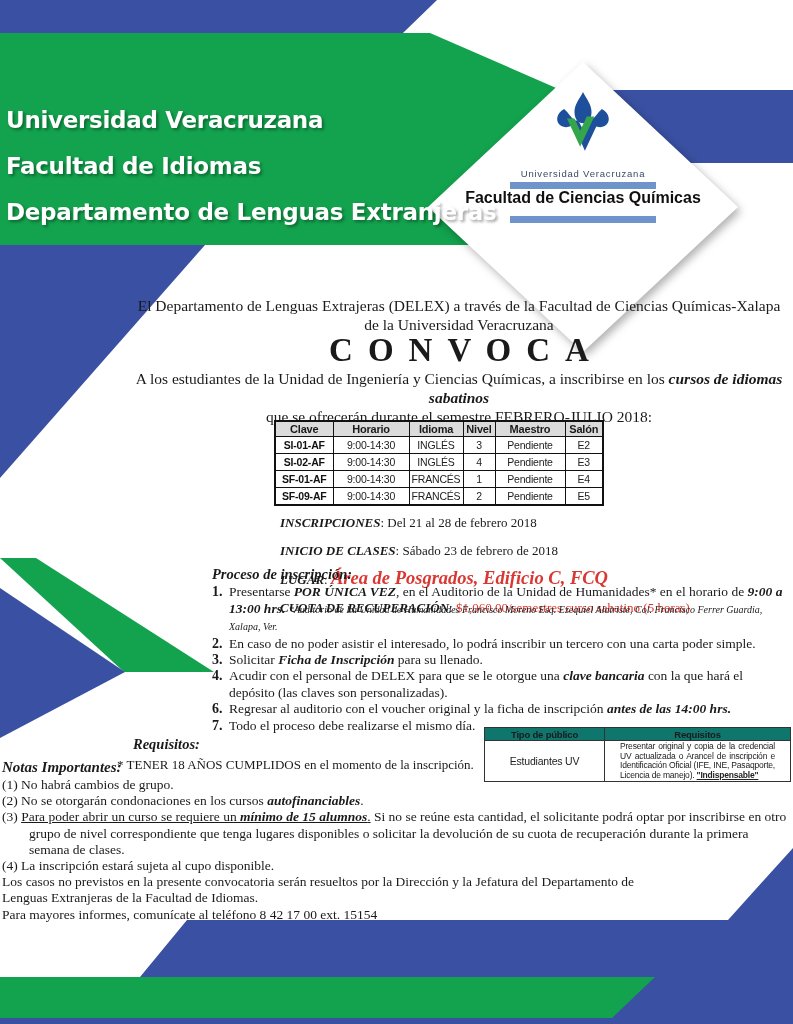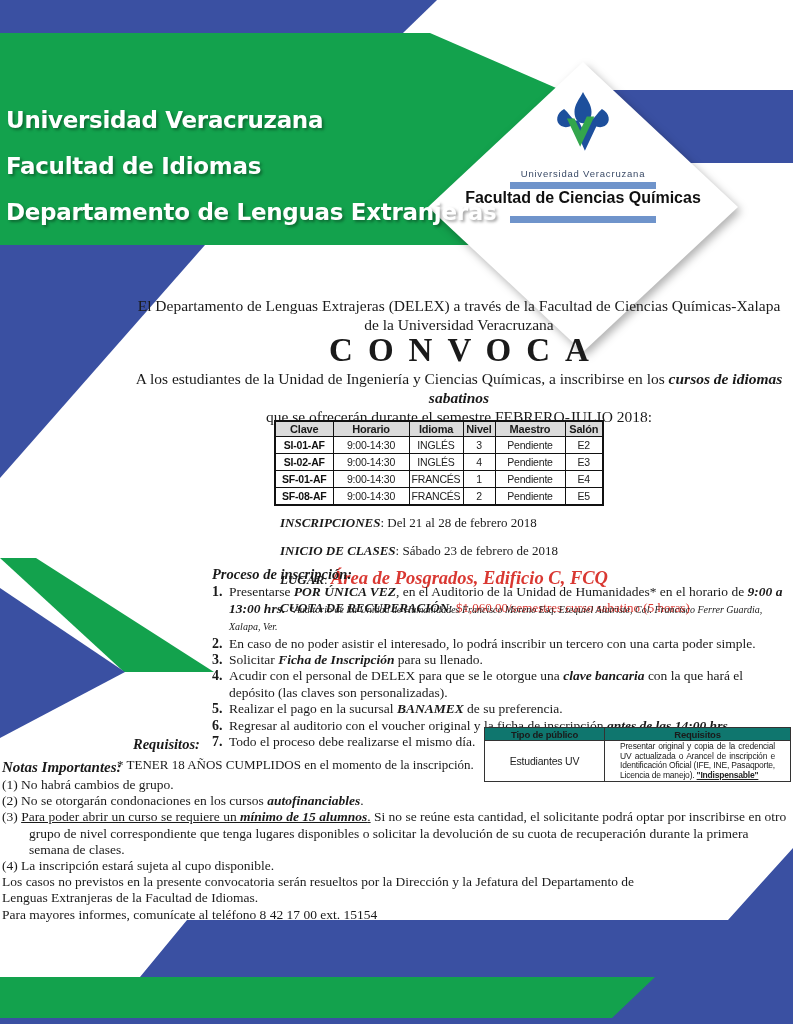--- a/index.html
+++ b/index.html
@@ -161,21 +161,21 @@
         </tr>
         <tr>
           <td>SF-01-AF</td>
           <td>9:00-14:30</td>
           <td>FRANCÉS</td>
           <td>1</td>
           <td>Pendiente</td>
           <td>E4</td>
         </tr>
         <tr>
-          <td>SF-08-AF</td>
+          <td>SF-09-AF</td>
           <td>9:00-14:30</td>
           <td>FRANCÉS</td>
           <td>2</td>
           <td>Pendiente</td>
           <td>E5</td>
         </tr>
       </tbody>
   </table>
 
   <div class="txt" id="details">
@@ -185,21 +185,20 @@
       <p class="detail-line"><span class="seg-bi">CUOTA DE RECUPERACIÓN</span><span class="seg-n">: </span><span class="seg-red">$1,060.00/semestres curso sabatino (5 horas)</span></p>
     </div>
 
   <div class="txt" id="process">
     <div class="process-heading">Proceso de inscripción:</div>
     <div>
         <div class="proc-item"><span class="proc-num">1.</span><span class="seg-n">Presentarse </span><span class="seg-bi">POR ÚNICA VEZ</span><span class="seg-n">, en el Auditorio de la Unidad  de Humanidades* en el horario de </span><span class="seg-bi">9:00 a 13:00 hrs. </span><span class="seg-sm">*Auditorio de La Unidad de Humanidades Francisco Moreno Esq. Ezequiel Alatriste, Col. Francisco Ferrer Guardia, Xalapa, Ver.</span></div>
         <div class="proc-item"><span class="proc-num">2.</span><span class="seg-n">En caso de no poder asistir el interesado, lo podrá inscribir un tercero con una carta poder simple.</span></div>
         <div class="proc-item"><span class="proc-num">3.</span><span class="seg-n">Solicitar </span><span class="seg-bi">Ficha de Inscripción</span><span class="seg-n"> para su llenado.</span></div>
         <div class="proc-item"><span class="proc-num">4.</span><span class="seg-n">Acudir con el personal de DELEX para que se le otorgue una </span><span class="seg-bi">clave bancaria</span><span class="seg-n"> con la que hará el depósito (las claves son personalizadas).</span></div>
-        <div class="proc-item"><span class="proc-num">5.</span><span class="seg-n">Realizar el pago en la sucursal </span><span class="seg-bi">BANAMEX</span><span class="seg-n"> de su preferencia.</span></div>
         <div class="proc-item"><span class="proc-num">6.</span><span class="seg-n">Regresar al auditorio con el voucher original y la ficha de inscripción </span><span class="seg-bi">antes de las 14:00 hrs.</span></div>
         <div class="proc-item"><span class="proc-num">7.</span><span class="seg-n">Todo el proceso debe realizarse el mismo día.</span></div>
       </div>
   </div>
 
   <div class="txt" id="requisitos">
     <div class="req-heading">Requisitos:</div>
     <div class="req-note">* TENER 18 AÑOS CUMPLIDOS en el momento de la inscripción.</div>
   </div>
 

